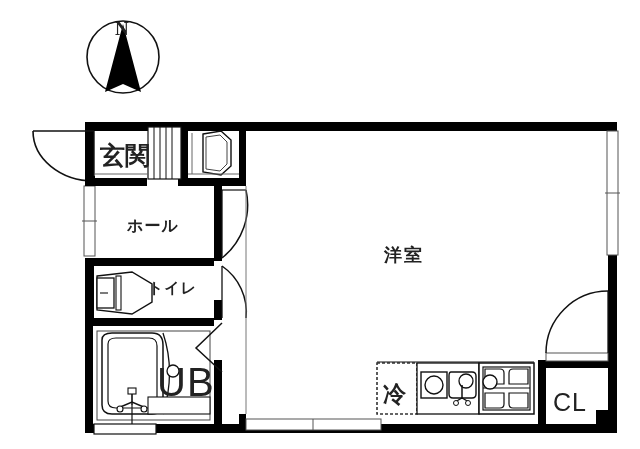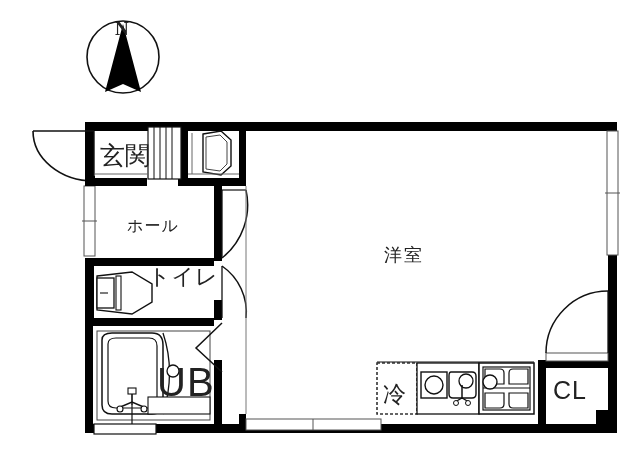--- a/index.html
+++ b/index.html
@@ -1,20 +1,20 @@
 <!DOCTYPE html>
 <html><head>
 <meta charset="utf-8">
 <style>
   html,body{margin:0;padding:0;background:#ffffff;}
   body{width:640px;height:449px;position:relative;overflow:hidden;
        font-family:"Liberation Sans","DejaVu Sans",sans-serif;color:#1a1a1a;}
   #plan{position:absolute;left:0;top:0;width:640px;height:449px;}
   .lbl{position:absolute;white-space:nowrap;color:#222;}
-  .lbl-jp{font-family:"DejaVu Sans","Liberation Sans",sans-serif;}
+  .lbl-jp{font-family:"DejaVu Sans","Liberation Sans",sans-serif;font-weight:bold;}
 </style>
 </head>
 <body>
 
 <svg id="plan" viewBox="0 0 640 449">
 
   <g>
     <circle cx="123" cy="57" r="36" fill="#ffffff" stroke="#111" stroke-width="1.6"></circle>
     <polygon points="123,24 141,92 123,84 105,92" fill="#000000"></polygon>
   </g>
@@ -202,23 +202,23 @@
     <path d="M 546 353 A 62 62 0 0 1 608 291" fill="none" stroke="#111" stroke-width="1.5"></path>
     <line x1="608" y1="291" x2="608" y2="353" stroke="#111" stroke-width="1.3"></line>
   </g>
 
 </svg>
 
 <div class="lbl lbl-jp" style="left:100px;top:139px;font-size:25px;">玄関</div>
 
 <div class="lbl lbl-jp" style="left:127px;top:216px;font-size:16px;letter-spacing:1px;">ホール</div>
 
-<div class="lbl lbl-jp" style="left:148px;top:262px;font-size:22px;letter-spacing:1px;">トイレ</div>
+<div class="lbl lbl-jp" style="left:148px;top:279px;font-size:15px;letter-spacing:1px;">トイレ</div>
 
 <div class="lbl" style="left:157px;top:360px;font-size:40px;letter-spacing:1px;">UB</div>
 
 <div class="lbl lbl-jp" style="left:384px;top:243px;font-size:18px;letter-spacing:2px;">洋室</div>
 
 <div class="lbl lbl-jp" style="left:383px;top:379px;font-size:23px;">冷</div>
 
-<div class="lbl" style="left:553px;top:376px;font-size:25px;letter-spacing:1px;">CL</div>
+<div class="lbl" style="left:553px;top:388px;font-size:25px;letter-spacing:1px;">CL</div>
 
 <div class="lbl" style="left:115px;top:18px;font-size:19px;font-weight:bold;font-family:'Liberation Serif',serif;">N</div>
 
 </body></html>

